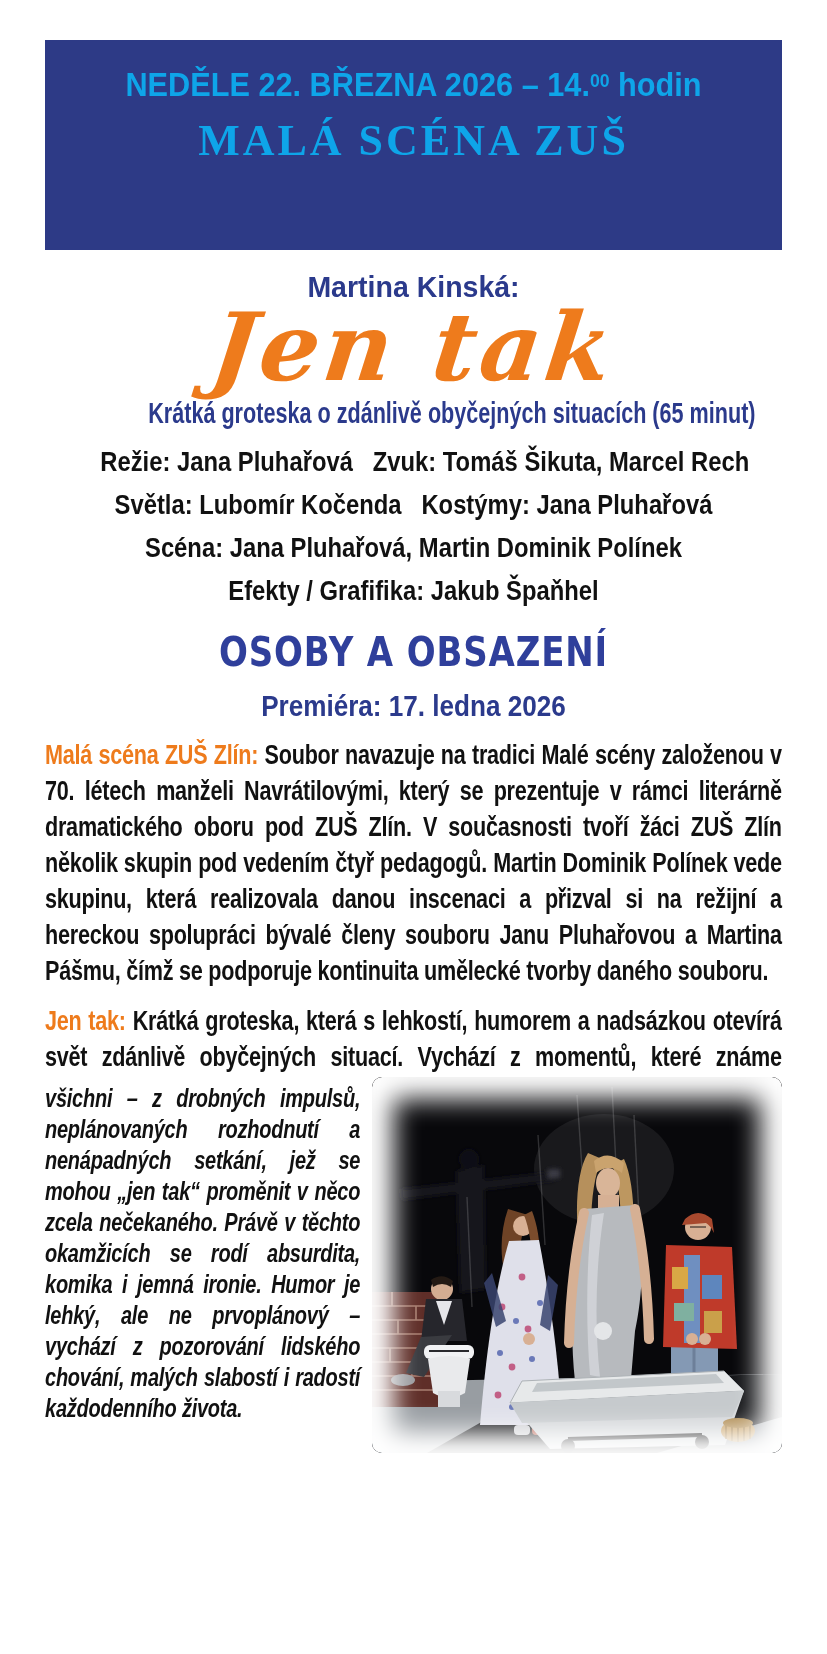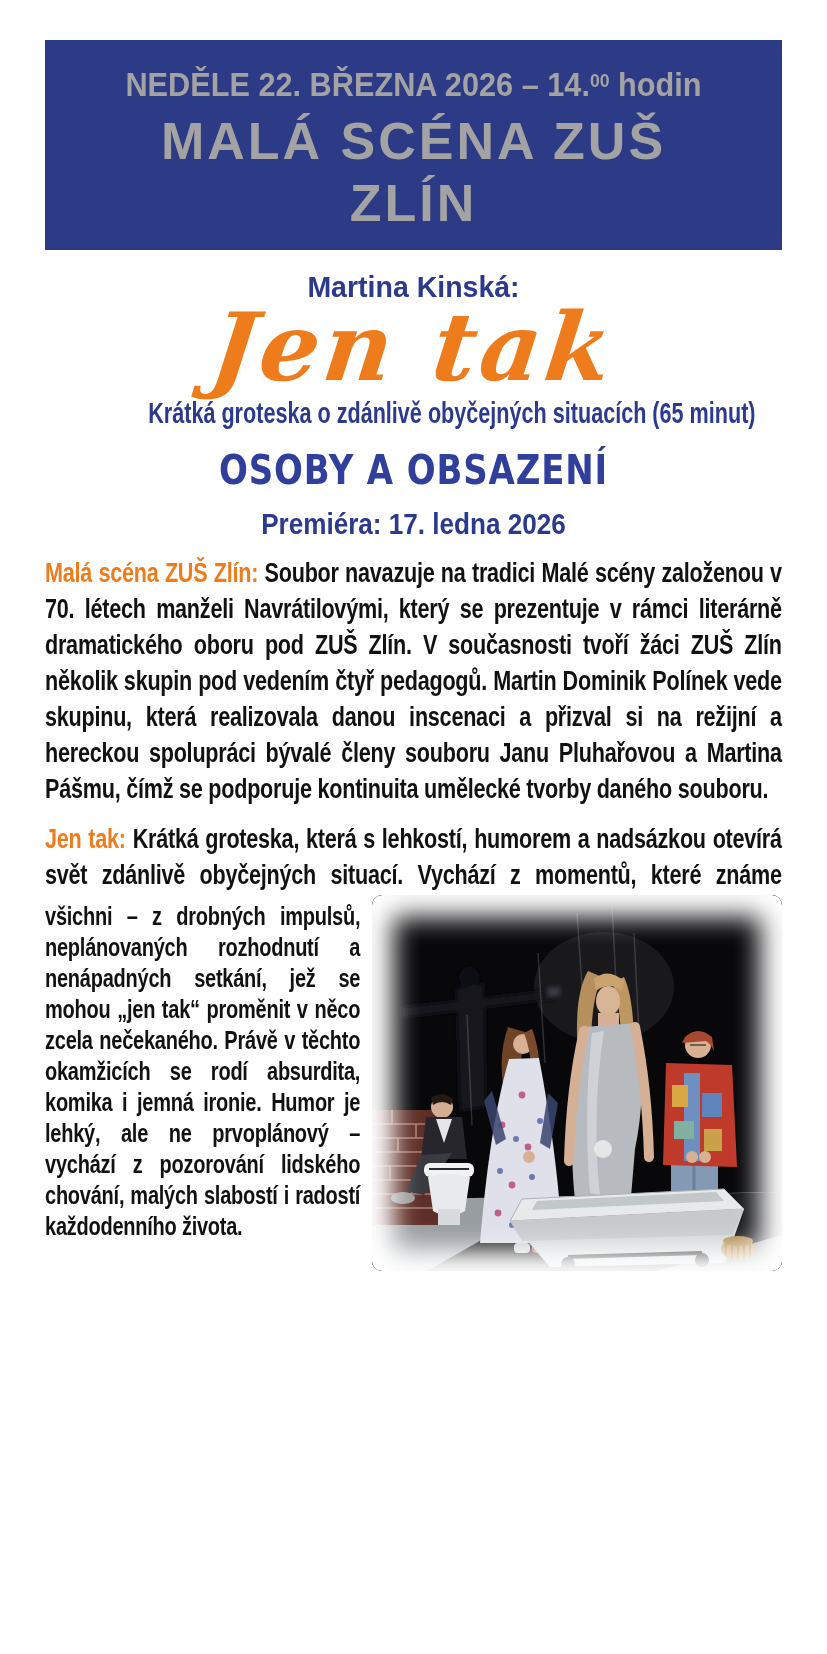--- a/index.html
+++ b/index.html
@@ -1,25 +1,25 @@
 <!DOCTYPE html>
 <html lang="cs"><head>
 <meta charset="utf-8">
 <style>
   html,body{margin:0;padding:0;background:#ffffff;}
   .page{position:relative;width:827px;height:1654px;background:#ffffff;overflow:hidden;
         font-family:"Liberation Sans",sans-serif;color:#111;}
   
-  .banner{margin:40px 45px 0 45px;height:210px;background:#2d3a86;color:#a3a3a3;text-align:center;
+  .banner{margin:40px 45px 0 45px;height:210px;background:#2d3a86;color:#0ea5e9;text-align:center;
           padding-top:24px;box-sizing:border-box;}
   .banner-date{font-weight:bold;font-size:33px;line-height:34px;white-space:pre;
                transform:scaleX(.93);transform-origin:50% 0;}
   .banner-date sup{font-size:19px;vertical-align:9px;}
-  .banner-venue{margin-top:8px;font-family:Liberation Sans, sans-serif;font-weight:bold;
-                font-size:52px;line-height:62px;letter-spacing:3px;}
+  .banner-venue{margin-top:8px;font-family:Liberation Serif, serif;font-weight:bold;
+                font-size:44px;line-height:62px;letter-spacing:3px;}
   
   .content{margin:8px 45px;}
   .author{margin-top:20px;text-align:center;color:#2b3a8c;font-weight:bold;font-size:30px;
           white-space:pre;transform:scaleX(.95);transform-origin:50% 0;}
   .title{margin:-6px 0 0 0;text-align:center;color:#ee7b1c;
          font-family:"DejaVu Serif",serif;font-style:italic;font-weight:bold;
          font-size:94px;line-height:98px;letter-spacing:4px;transform:skewX(-7deg);}
   .subtitle{margin-top:0;text-align:center;color:#2b3a8c;font-weight:bold;font-size:30px;
             white-space:pre;transform:scaleX(.72);transform-origin:50% 0;}
   .credits{margin-top:10px;}
@@ -29,48 +29,53 @@
                 font-family:"DejaVu Sans",sans-serif;font-weight:bold;font-size:40px;line-height:48px;
                 letter-spacing:1px;white-space:pre;transform:scaleX(.85);transform-origin:50% 0;}
   .cast .cline{line-height:40px;}
   .premiere{margin-top:14px;text-align:center;color:#2b3a8c;font-weight:bold;font-size:29px;
             white-space:pre;transform:scaleX(.9);transform-origin:50% 0;}
   
   .para{margin:14px 0 0 0;font-weight:bold;font-size:27px;line-height:36px;letter-spacing:-.3px;
         text-align:justify;width:921px;transform:scaleX(.8);transform-origin:0 0;}
   .para .lead{color:#ee7b1c;}
   .justify-last{text-align-last:justify;}
-  .columns{display:flex;margin-top:2px;align-items:flex-start;}
+  .columns{display:flex;margin-top:2px;align-items:flex-start;font-style:italic;}
   .col-text{width:315px;flex:0 0 315px;overflow:visible;}
   .narrow{margin:6px 0 0 0;font-size:25px;line-height:31px;width:394px;}
   
   .photo{position:relative;width:410px;height:376px;margin-left:12px;border-radius:10px;overflow:hidden;}
   .photo svg{display:block;width:100%;height:100%;}
   .photo::after{content:"";position:absolute;inset:0;border-radius:10px;
                 box-shadow:inset 0 0 26px 22px #ffffff;pointer-events:none;}
 </style>
 </head>
 <body>
 
 <div class="page">
 
   <header class="banner">
     <div class="banner-date"><span>NEDĚLE 22. BŘEZNA 2026 – 14.</span><sup>00</sup><span> hodin</span></div>
     <div class="banner-venue">
       <div>MALÁ SCÉNA ZUŠ</div>
-      <div>ZLÍN</div>
     </div>
   </header>
 
   <div class="content">
 
     <div class="author">Martina Kinská:</div>
     <h1 class="title">Jen tak</h1>
     <div class="subtitle">Krátká groteska o zdánlivě obyčejných situacích (65 minut)</div>
 
+    <section class="credits">
+      <div class="cline">Režie: Jana Pluhařová   Zvuk: Tomáš Šikuta, Marcel Rech</div>
+      <div class="cline">Světla: Lubomír Kočenda   Kostýmy: Jana Pluhařová</div>
+      <div class="cline">Scéna: Jana Pluhařová, Martin Dominik Polínek</div>
+      <div class="cline">Efekty / Grafifika: Jakub Špaňhel</div>
+    </section>
 
     <h2 class="cast-heading">OSOBY A OBSAZENÍ</h2>
 
 
     <div class="premiere">Premiéra: 17. ledna 2026</div>
 
     <p class="para">
       <span class="lead">Malá scéna ZUŠ Zlín:</span>
       <span>Soubor navazuje na tradici Malé scény založenou v 70. létech manželi Navrátilovými, který se prezentuje v rámci literárně dramatického oboru pod ZUŠ Zlín. V současnosti tvoří žáci ZUŠ Zlín několik skupin pod vedením čtyř pedagogů. Martin Dominik Polínek vede skupinu, která realizovala danou inscenaci a přizval si na režijní a hereckou spolupráci bývalé členy souboru Janu Pluhařovou a Martina Pášmu, čímž se podporuje kontinuita umělecké tvorby daného souboru.</span>
     </p>

